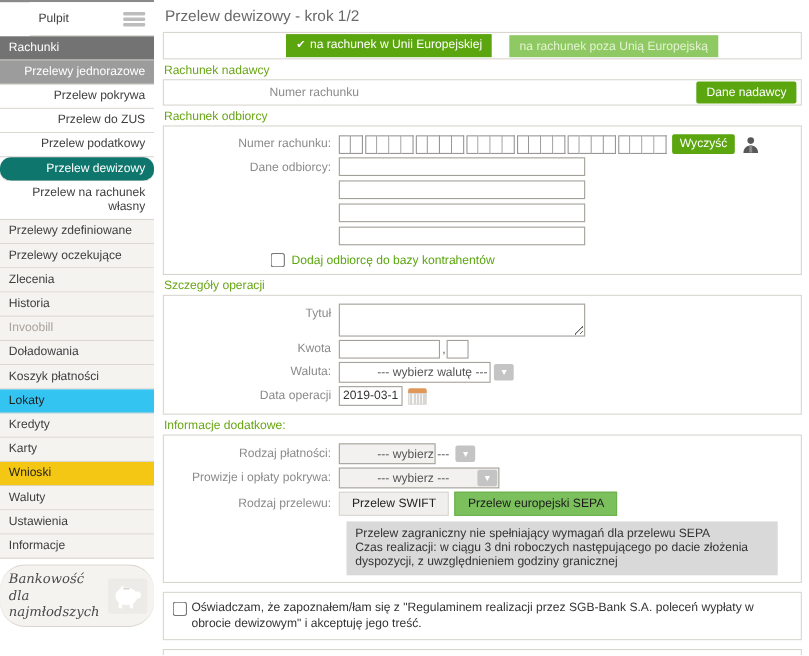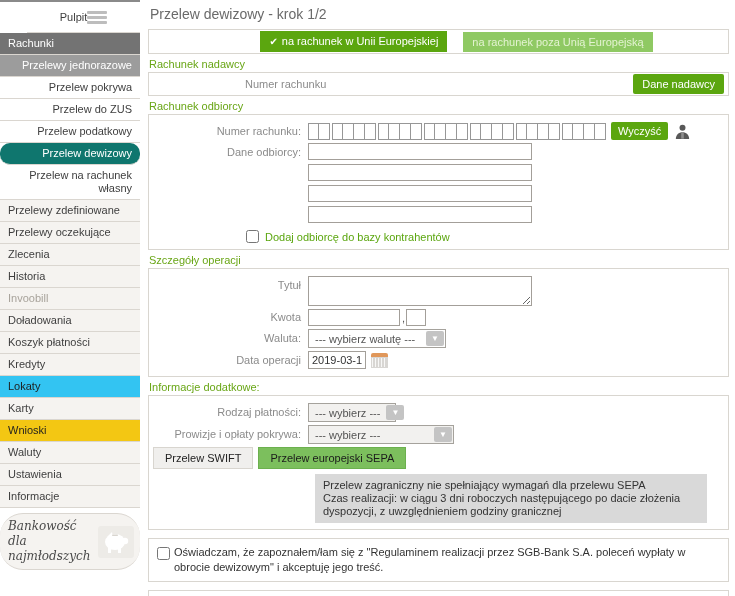--- a/index.html
+++ b/index.html
@@ -11,21 +11,21 @@
     background: #fff;
   }
   .app { position:relative; width:735px; height:596px; background:#fff; overflow:hidden; }
 
   
   .sidebar { position:absolute; left:0; top:0; width:140px; border-top:2px solid #8a8a8a; }
   .sb-item {
     padding:4px 8px; line-height:13px; border-bottom:1px solid #dad6d0;
     background:#f5f3f0; color:#3e3e3e; cursor:pointer;
   }
-  .sb-top { background:#fff; display:flex; justify-content:center; align-items:center; padding:7px 8px 6px 8px;margin-left:27px; }
+  .sb-top { background:#fff; display:flex; justify-content:space-between; align-items:center; padding:7px 8px 6px 8px;margin-left:27px; }
   .burger { width:20px; }
   .burger div { height:3px; background:#bdbdbd; margin:2px 0; border-radius:1px; }
   .sb-green { background:#737373; color:#fff; }
   .sb-graysub { background:#9c9c9c; color:#fff; text-align:right; }
   .sb-sub { background:#fff; text-align:right; }
   .sb-subactive { background:#0f766e; color:#fff; text-align:right;border-radius:10px; }
   .sb-muted { color:#a8a39b; }
   .sb-cyan { background:#33c4f2; color:#1f1f1f; }
   .sb-yellow { background:#f3c713; color:#1f1f1f; }
   .sb-gap { margin-top:5px; border-top:1px solid #dad6d0;border-radius:23px; }
@@ -80,21 +80,21 @@
   input[type="checkbox"] { width:13px; height:13px; margin:0; flex:none; }
 
   .title-textarea { width:224px; height:30px; border:1px solid #a39f99; resize:both;
     font-family:"Liberation Sans",sans-serif; font-size:11px; padding:2px 3px; color:#333; }
   .amount-input { width:92px; height:17px; border:1px solid #a39f99; padding:1px 3px;
     font-size:11px; font-family:"Liberation Sans",sans-serif; }
   .dec-sep { margin:0 1px 0 2px; color:#555; }
   .amount-dec { width:20px; height:17px; border:1px solid #a39f99; }
   .select { display:flex; align-items:center; justify-content:space-between;
     border:1px solid #a5a29c; background:#f2f1ef; height:19px; cursor:pointer; }
-  .select .sel-text { padding:0 6px; color:#555; white-space:nowrap; }
+  .select .sel-text { padding:0 6px; color:#555; white-space:nowrap;margin-left:28px; }
   .select .arrow { width:18px; height:15px; background:#c4c4c4; color:#fff; border-radius:2px;
     display:flex; align-items:center; justify-content:center; font-size:8px; margin-right:1px; flex:none; }
   .sel-currency { width:138px; background:#fff; }
   .sel-payment { width:88px; }
   .sel-fees { width:146px; }
   .date-input { width:58px; height:18px; border:1px solid #a39f99; padding:1px 3px;
     font-size:11px; font-family:"Liberation Sans",sans-serif; color:#333; }
   .cal-icon { width:17px; height:15px; margin-left:5px; border-radius:2px 2px 0 0; position:relative;
     background:linear-gradient(#e0975a 0 4px, #d8d6d3 4px); }
   .cal-icon::after { content:""; position:absolute; left:1px; right:1px; top:5px; bottom:1px;
@@ -131,22 +131,22 @@
       <div class="sb-item sb-sub">Przelew podatkowy</div>
       <div class="sb-item sb-subactive">Przelew dewizowy</div>
       <div class="sb-item sb-sub">Przelew na rachunek własny</div>
       <div class="sb-item sb-item">Przelewy zdefiniowane</div>
       <div class="sb-item sb-item">Przelewy oczekujące</div>
       <div class="sb-item sb-item">Zlecenia</div>
       <div class="sb-item sb-item">Historia</div>
       <div class="sb-item sb-muted">Invoobill</div>
       <div class="sb-item sb-item">Doładowania</div>
       <div class="sb-item sb-item">Koszyk płatności</div>
+      <div class="sb-item sb-cyan">Lokaty</div>
       <div class="sb-item sb-item">Kredyty</div>
-      <div class="sb-item sb-cyan">Lokaty</div>
       <div class="sb-item sb-item">Karty</div>
       <div class="sb-item sb-yellow">Wnioski</div>
       <div class="sb-item sb-item">Waluty</div>
       <div class="sb-item sb-item">Ustawienia</div>
       <div class="sb-item sb-item">Informacje</div>
       <div class="sb-item sb-kids sb-gap">
         <span class="kids-label">Bankowość dla najmłodszych</span>
         <span class="kids-icon">
           <svg width="28" height="24" viewBox="0 0 28 24">
             <ellipse cx="13" cy="12" rx="10" ry="8" fill="#fff"></ellipse>
@@ -285,20 +285,21 @@
         </div>
       </div>
       <div class="form-row">
         <span class="lbl">Prowizje i opłaty pokrywa:</span>
         <div class="select sel-fees">
           <span class="sel-text">--- wybierz ---</span>
           <span class="arrow">▼</span>
         </div>
       </div>
       <div class="form-row">
+        <span class="lbl">Rodzaj przelewu:</span>
         <button class="type-btn">Przelew SWIFT</button>
         <button class="type-btn sepa">Przelew europejski SEPA</button>
       </div>
       <div class="info-box">
         <div>Przelew zagraniczny nie spełniający wymagań dla przelewu SEPA</div>
         <div>Czas realizacji: w ciągu 3 dni roboczych następującego po dacie złożenia dyspozycji, z uwzględnieniem godziny granicznej</div>
       </div>
     </div>
 
     <div class="panel decl-panel">

